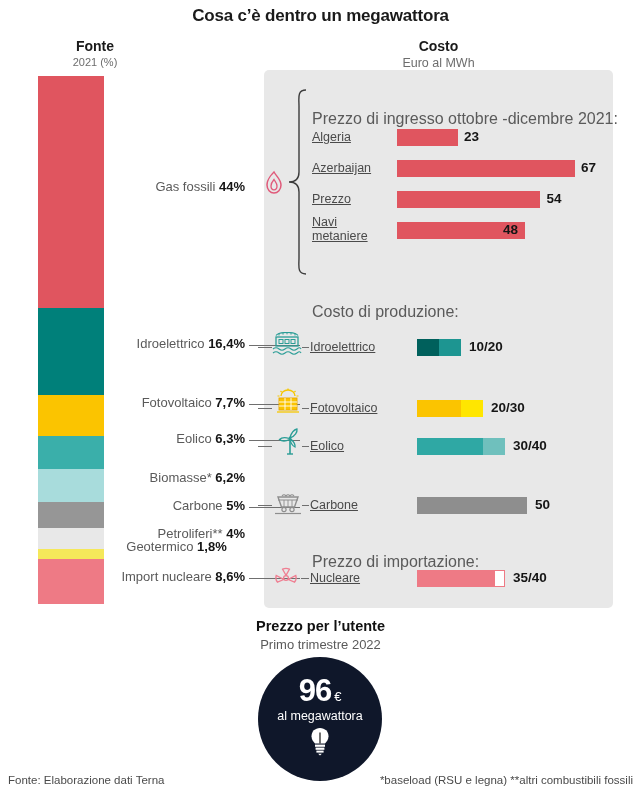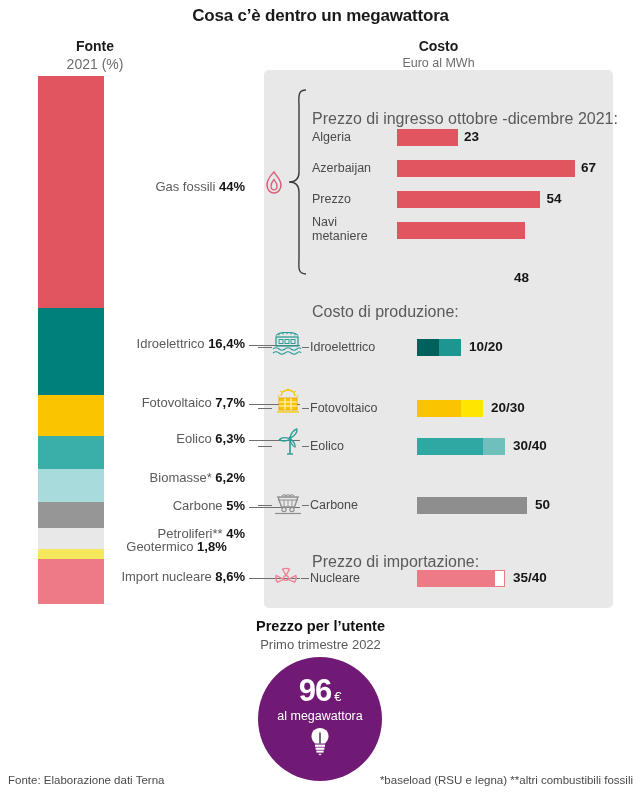--- a/index.html
+++ b/index.html
@@ -27,21 +27,21 @@
     color: #1a1a1a;
   }
   #source-col-title {
     top: 38px; left: 0px; width: 190px;
     text-align: center;
     font-size: 14px; font-weight: bold; color: #1a1a1a;
   }
   #source-col-sub {
     top: 56px; left: 0px; width: 190px;
     text-align: center;
-    font-size: 14px; color: #6d6d6d;
+    font-size: 11px; color: #6d6d6d;
   }
   #cost-col-title {
     top: 38px; left: 264px; width: 349px;
     text-align: center;
     font-size: 14px; font-weight: bold; color: #1a1a1a;
   }
   #cost-col-sub {
     top: 56px; left: 264px; width: 349px;
     text-align: center;
     font-size: 12.5px; color: #6d6d6d;
@@ -69,39 +69,39 @@
 
   
   #cost-panel {
     top: 70px; left: 264px; width: 349px; height: 538px;
     background: #e8e8e8; border-radius: 5px;
   }
   .sec-head {
     font-size: 16px; color: #5a5a5a; white-space: nowrap;
   }
   .row-label {
-    font-size: 12.5px; color: #4a4a4a; white-space: nowrap; line-height: 1.12;
+    font-size: 12.5px; color: #4a4a4a; white-space: nowrap; line-height: 1.12; text-decoration: underline;
   }
   .bar { height: 17px; display: flex; }
   .bar-val {
     font-size: 13.5px; font-weight: bold; color: #151515; white-space: nowrap;
   }
 
   
   #user-price-title {
     top: 618px; left: 0; width: 641px; text-align: center;
     font-size: 14.5px; font-weight: bold; color: #111;
   }
   #user-price-sub {
     top: 637px; left: 0; width: 641px; text-align: center;
     font-size: 13px; color: #5a5a5a;
   }
   #price-circle {
     top: 657px; left: 258px; width: 124px; height: 124px;
-    border-radius: 50%; background: #701a75;
+    border-radius: 50%; background: #0f172a;
     display: flex; flex-direction: column; align-items: center;
     justify-content: flex-start; padding-top: 16px; box-sizing: border-box;
   }
   #price-amount-row { display: flex; align-items: baseline; color: #fff; }
   #price-amount { font-size: 31px; font-weight: bold; letter-spacing: -1px; }
   #price-currency { font-size: 13px; margin-left: 3px; }
   #price-unit { color: #fff; font-size: 12.5px; margin-top: 0px; }
 
   
   #footer-source {
@@ -172,21 +172,21 @@
     <div class="abs" style="top: 160px; left: 397px; width: 178px; height: 17px; background: rgb(224, 85, 95);"></div>
     <div class="abs bar-val" style="top: 160px; left: 581px;">67</div>
     <div class="abs row-label" style="top: 192px; left: 312px;">Prezzo</div>
     <div class="abs" style="top: 191px; left: 397px; width: 143.463px; height: 17px; background: rgb(224, 85, 95);"></div>
     <div class="abs bar-val" style="top: 191px; left: 546.463px;">54</div>
     <div class="abs row-label" style="top: 215px; left: 312px;">
       <div>Navi</div>
       <div>metaniere</div>
     </div>
     <div class="abs" style="top: 222px; left: 397px; width: 127.522px; height: 17px; background: rgb(224, 85, 95);"></div>
-    <div class="abs bar-val" style="top: 222px; left: 514px; margin-top: 48px;">48</div>
+    <div class="abs bar-val" style="top: 222px; left: 503px;">48</div>
   </div>
 
 <div class="abs sec-head" style="top:303px; left:312px;">Costo di produzione:</div>
 
 <div id="prod-rows">
     <div class="abs row-label" style="top: 340px; left: 310px;">Idroelettrico</div>
     <div class="abs leader" style="top: 347px; left: 302px; width: 7px; background: rgb(111, 111, 111);"></div>
     <div class="abs leader" style="top: 347px; left: 258px; width: 14px; background: rgb(111, 111, 111);"></div>
     <div class="abs bar" style="top: 339px; left: 417px; width: 44px;">
       <div style="width: 22px; height: 100%; background: rgb(0, 96, 92);"></div>

